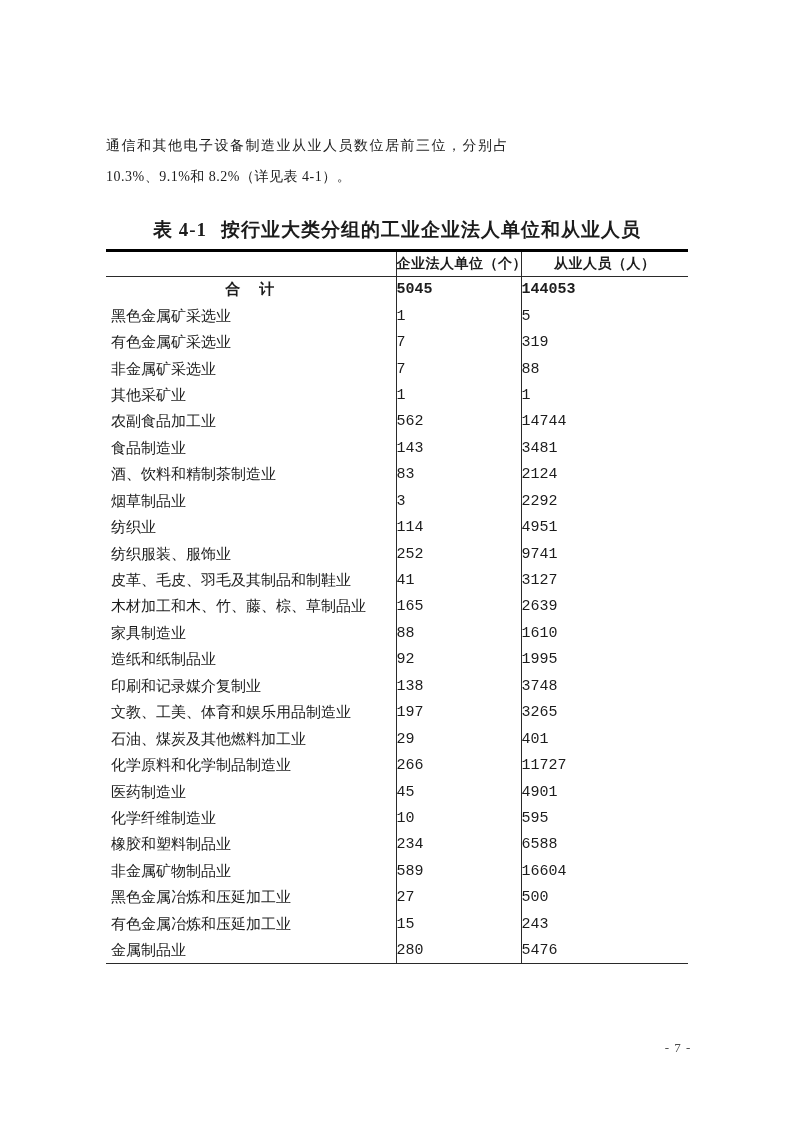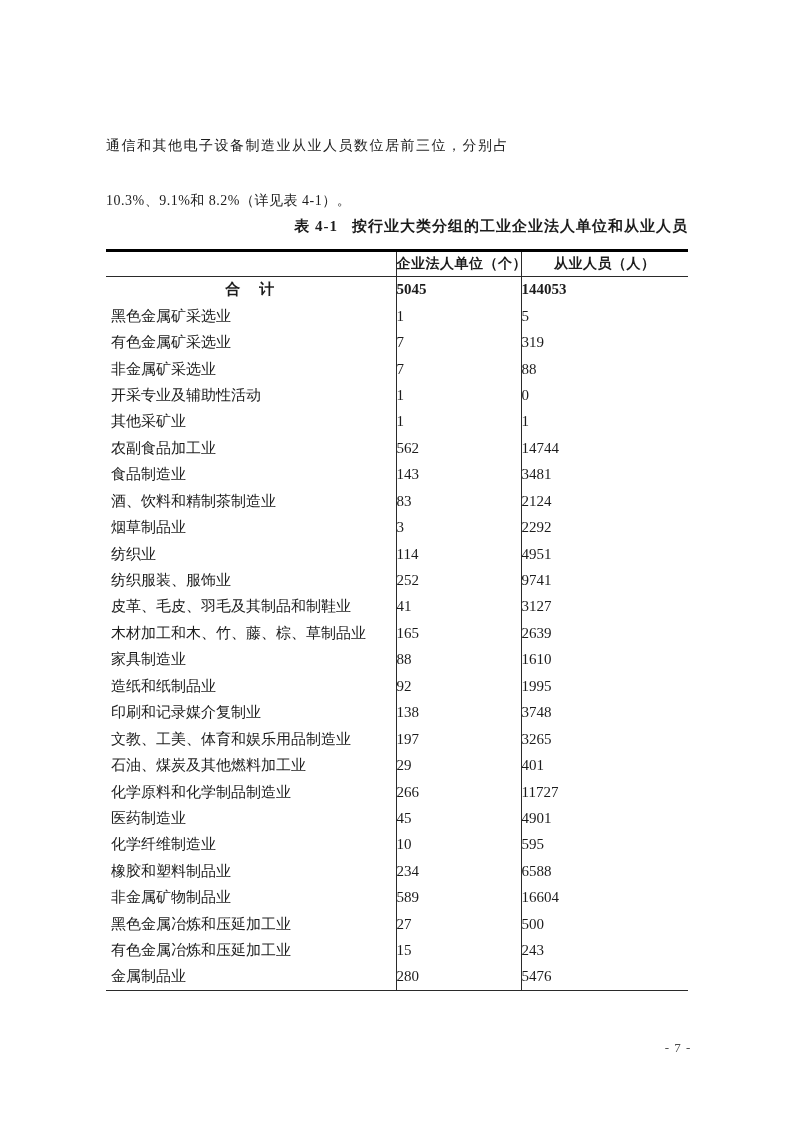--- a/index.html
+++ b/index.html
@@ -14,30 +14,30 @@
   .para-line {
     position: absolute;
     left: 106px;
     width: 586px;
     font-size: 14px;
     line-height: 26px;
     color: #1c1c1c;
     white-space: nowrap;
   }
   #para-line-1 { top: 133px; letter-spacing: 1.5px; }
-  #para-line-2 { top: 188px; letter-spacing: 0.5px; }
+  #para-line-2 { top: 164px; letter-spacing: 0.5px; }
 
   .table-caption {
     position: absolute;
     top: 217px;
     left: 106px;
     width: 582px;
-    text-align: right;
+    text-align: center;
     font-weight: bold;
-    font-size: 15px;
+    font-size: 19px;
     letter-spacing: 1px;
     white-space: nowrap;
   }
   .table-caption .caption-prefix { margin-right: 14px; }
 
   table.stats {
     position: absolute;
     top: 249px;
     left: 106px;
     width: 582px;
@@ -55,21 +55,21 @@
   table.stats thead th {
     font-weight: bold;
     font-size: 14px;
     text-align: center;
     vertical-align: middle;
     border-bottom: 1px solid #2a2a2a;
     letter-spacing: 0.5px;
     white-space: nowrap;
     overflow: hidden;
   }
-  table.stats tbody tr { height: 26.45px; }
+  table.stats tbody tr { height: 26.45px; font-family: Liberation Mono, monospace; }
   table.stats td {
     vertical-align: middle;
     white-space: nowrap;
     overflow: hidden;
   }
   table.stats th:nth-child(2), table.stats td:nth-child(2),
   table.stats th:nth-child(3), table.stats td:nth-child(3) {
     border-left: 1px solid #2a2a2a;
   }
   table.stats td.c1 { text-align: left; padding-left: 5px; }
@@ -130,25 +130,20 @@
     <td class="c2">7</td>
     <td class="c3">319</td>
   </tr>
 
   <tr>
     <td class="c1">非金属矿采选业</td>
     <td class="c2">7</td>
     <td class="c3">88</td>
   </tr>
 
-  <tr>
-    <td class="c1">开采专业及辅助性活动</td>
-    <td class="c2">1</td>
-    <td class="c3">0</td>
-  </tr>
 
   <tr>
     <td class="c1">其他采矿业</td>
     <td class="c2">1</td>
     <td class="c3">1</td>
   </tr>
 
   <tr>
     <td class="c1">农副食品加工业</td>
     <td class="c2">562</td>

